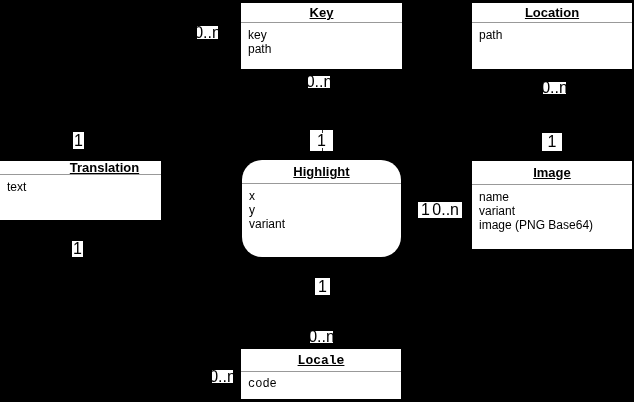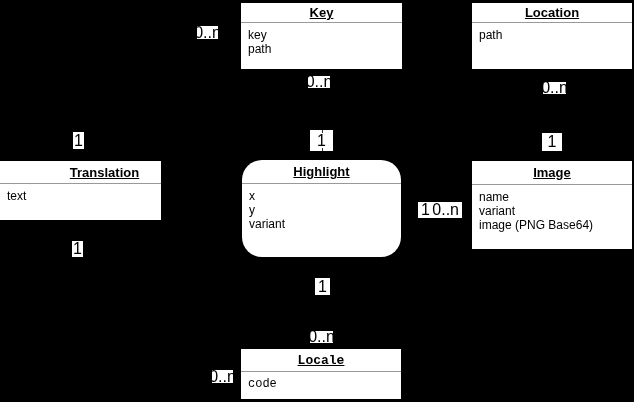--- a/index.html
+++ b/index.html
@@ -63,21 +63,21 @@
   }
   .tick-v::before { top: 0; }
   .tick-v::after  { bottom: 0; }
 
   
   #box-key         { left: 241px; top: 3px;   width: 161px; height: 66px; }
   #box-key .class-title         { height: 20px; }
   #box-location    { left: 472px; top: 3px;   width: 160px; height: 66px; }
   #box-location .class-title    { height: 20px; }
   #box-translation { left: 0px;   top: 161px; width: 161px; height: 59px; }
-  #box-translation .class-title { height: 23px; padding-left: 48px; }
+  #box-translation .class-title { height: 14px; padding-left: 48px; }
   #box-highlight   { left: 242px; top: 160px; width: 159px; height: 97px; border-radius: 20px; }
   #box-highlight .class-title   { height: 24px; }
   #box-image       { left: 472px; top: 161px; width: 160px; height: 88px; }
   #box-image .class-title       { height: 24px; }
   #box-locale      { left: 241px; top: 349px; width: 160px; height: 50px; font-family: Liberation Mono, monospace; }
   #box-locale .class-title      { height: 23px; }
 
   
   #mult-key-left          { left: 197px; top: 26px;  width: 21px; height: 13px; }
   #mult-key-bottom        { left: 308px; top: 76px;  width: 22px; height: 12px; }

